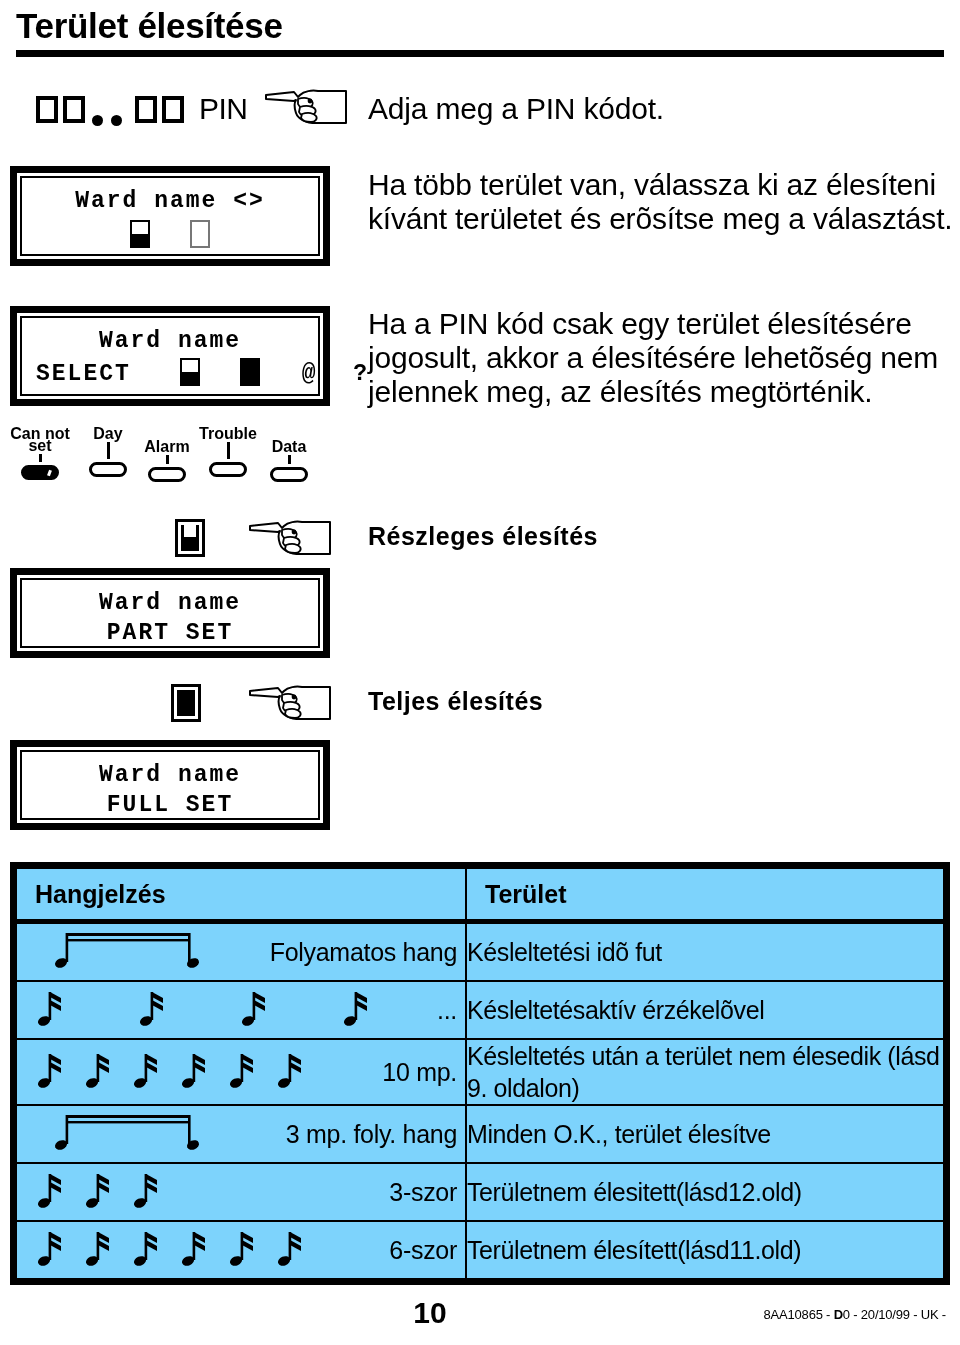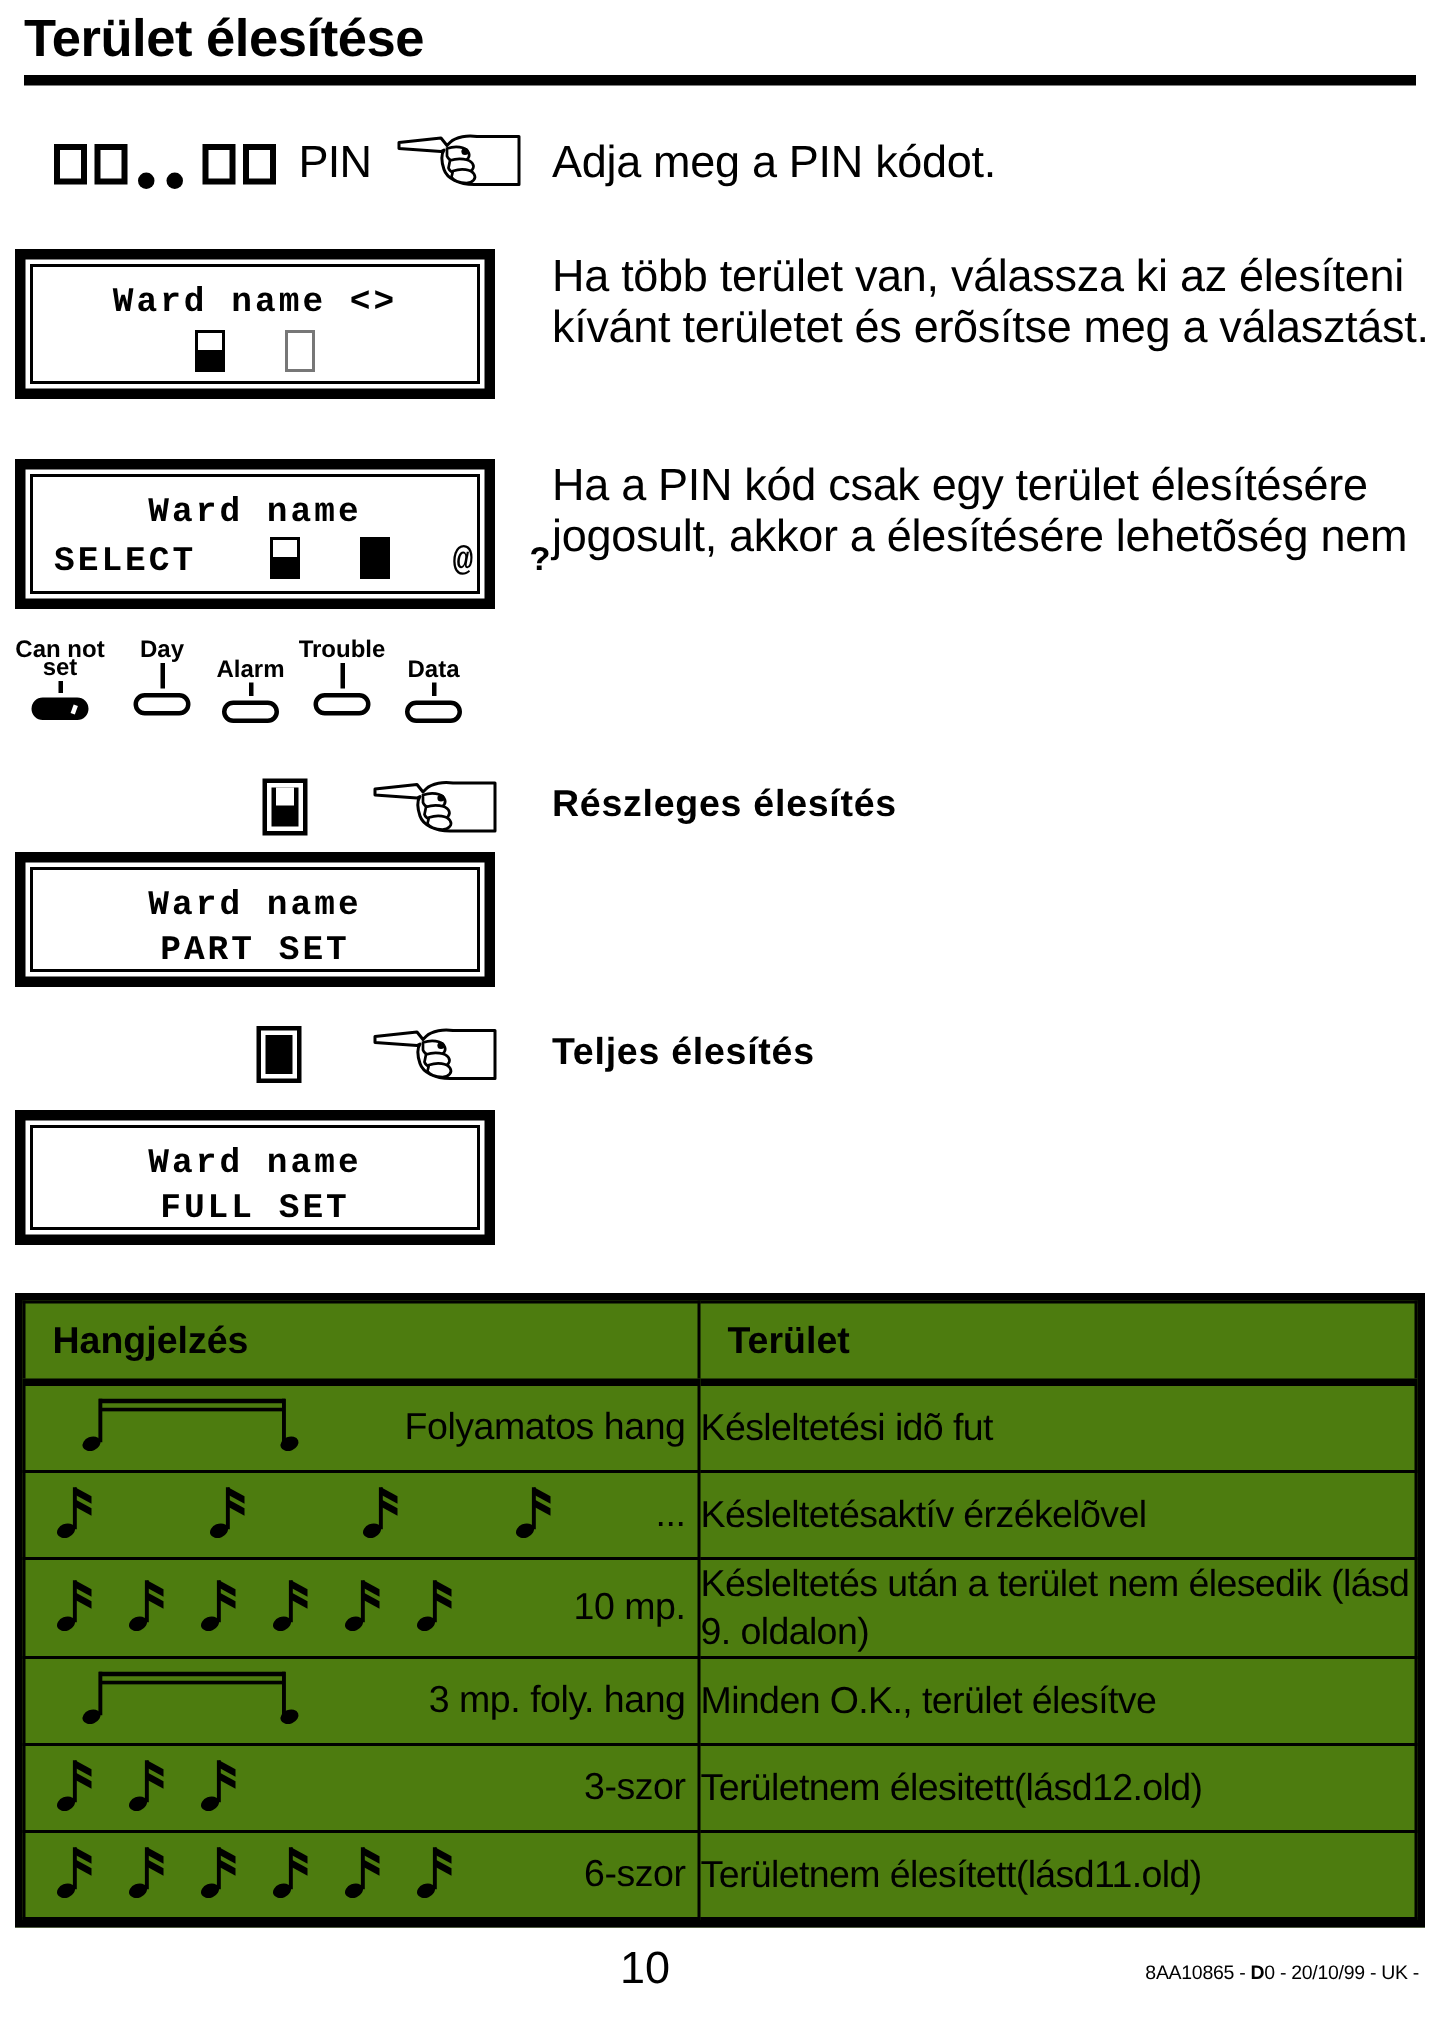--- a/index.html
+++ b/index.html
@@ -189,21 +189,21 @@
 
   
   .sound-table {
     position: absolute;
     left: 10px;
     top: 862px;
     width: 940px;
     border: 5px solid #000;
     border-collapse: collapse;
     box-sizing: border-box;
-    background: #4d7c0f;
+    background: #7dd3fc;
   }
   .sound-table table {
     border-collapse: collapse;
     width: 100%;
     table-layout: fixed;
   }
   .sound-table td {
     border: 2px solid #000;
     padding: 0;
     vertical-align: middle;
@@ -250,21 +250,21 @@
   }
 
   
   .page-number {
     position: absolute;
     left: 400px;
     top: 1296px;
     width: 60px;
     text-align: center;
     font-size: 30px;
-    font-weight: normal;
+    font-weight: bold;
   }
   .doc-ref {
     position: absolute;
     right: 14px;
     top: 1307px;
     font-size: 13px;
     letter-spacing: -0.2px;
     white-space: nowrap;
   }
   .doc-ref b { font-weight: bold; }
@@ -360,20 +360,21 @@
 <div class="para" style="left:368px; top:92px;">Adja meg a PIN kódot.</div>
 
 <div class="para" style="left:368px; top:168px;">
   <div>Ha több terület van, válassza ki az élesíteni</div>
   <div>kívánt területet és erõsítse meg a választást.</div>
 </div>
 
 <div class="para" style="left:368px; top:307px;">
   <div>Ha a PIN kód csak egy terület élesítésére</div>
   <div>jogosult, akkor a élesítésére lehetõség nem</div>
+  <div>jelennek meg, az élesítés megtörténik.</div>
 </div>
 
 <div class="mode-icon part" style="left:175px; top:519px;">
   <div class="fill"></div>
 </div>
 <span class="hand" style="position:absolute; left:248px; top:518px;">
   <svg width="86" height="40" viewBox="0 0 86 40">
     <path d="M2 8 L30 5 L34 10 L36 8 C40 4 48 3 54 4 L82 4 L82 36 L52 36 C42 36 34 32 32 26 C30 20 30 16 32 13 L30 14 L2 12 Z" fill="#ffffff" stroke="#000000" stroke-width="2" stroke-linejoin="round"></path>
     <path d="M34 12 C40 10 46 11 48 14 C50 17 48 20 44 21 C40 22 35 20 34 17 Z" fill="#ffffff" stroke="#000000" stroke-width="1.8"></path>
     <path d="M36 20 C42 18 49 19 51 22 C53 25 50 28 46 29 C41 30 36 28 35 25 Z" fill="#ffffff" stroke="#000000" stroke-width="1.8"></path>

